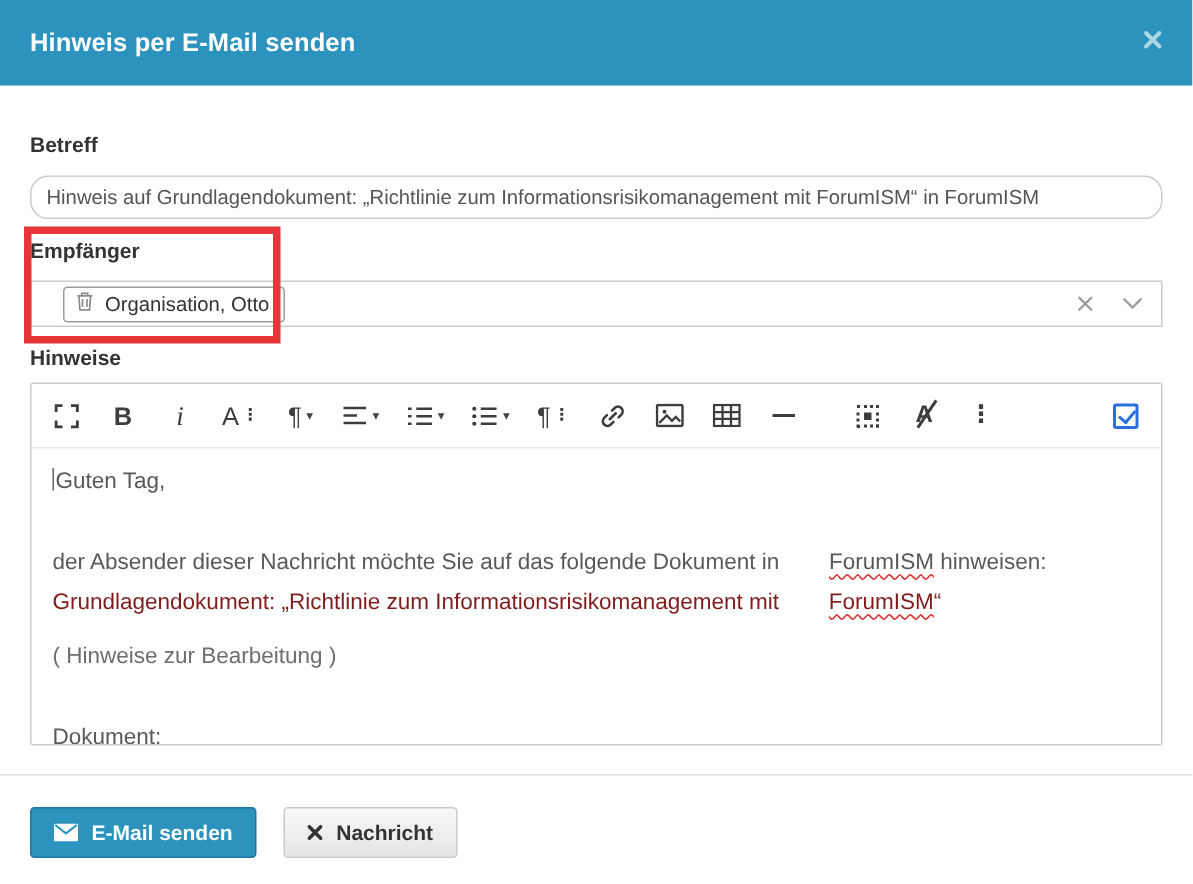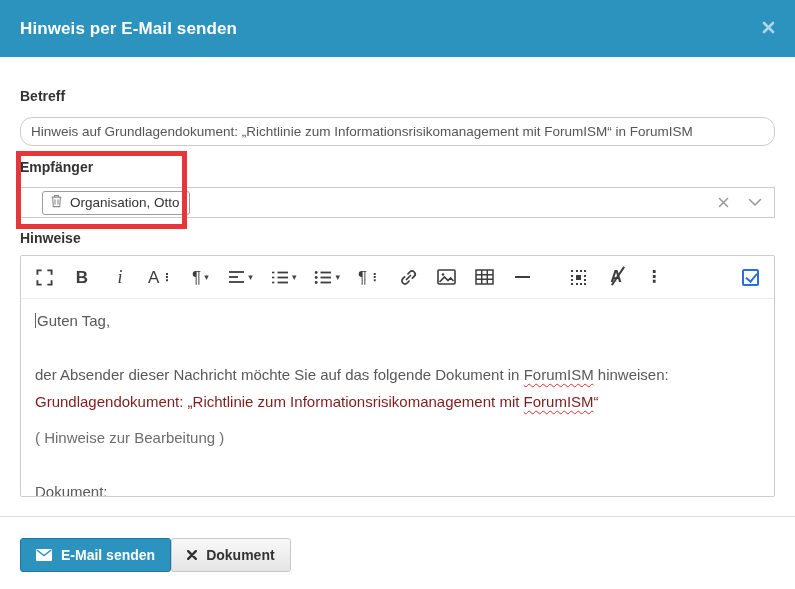--- a/index.html
+++ b/index.html
@@ -45,27 +45,27 @@
   .hr-glyph { width:15px; height:2px; background:#3d3d3d; }
   .selectall-box { width:15px; height:15px; border:2px dotted #3d3d3d; position:relative; }
   .selectall-box::after { content:""; position:absolute; left:3px; top:3px; width:5px; height:5px; background:#3d3d3d; }
   .clearfmt { position:relative; font-size:16px; font-weight:700; color:#3d3d3d; }
   .clearfmt::after { content:""; position:absolute; left:-3px; top:7px; width:22px; height:2px; background:#3d3d3d; transform:rotate(-56deg); }
   .tb-checkbox { margin-left:auto; margin-right:2px; width:17px; height:17px; border:2px solid #2a6fdb; border-radius:2px; position:relative; background:#fff; cursor:pointer; }
   .tb-checkbox::after { content:""; position:absolute; left:4px; top:0px; width:5px; height:9px; border-right:2px solid #2a6fdb; border-bottom:2px solid #2a6fdb; transform:rotate(40deg); }
 
   .editor-content { height:197px; padding:8px 14px; font-size:15px; color:#595959; line-height:27px; overflow:hidden; cursor:text; }
   .caret-bar { display:inline-block; width:1px; height:15px; background:#666; vertical-align:-2px; margin-right:1px; }
-  .spellerror { text-decoration:underline wavy #e03131; text-decoration-skip-ink:none; text-decoration-thickness:1px; text-underline-offset:3px; }
+  .spellerror { text-decoration:underline wavy #e03131; text-decoration-skip-ink:none; text-decoration-thickness:1px; text-underline-offset:3px;margin-left:29px; }
   .doc-link { color:#7f1d1d; cursor:pointer; }
   .note-line { color:#6e6e6e; } .sp9 { height:9px; } .sp27 { height:27px; }
 
   
   .divider { height:1px; background:#dcdcdc; margin-top:19px; }
-  .modal-footer { padding:21px 20px 0; display:flex; gap:0; }
+  .modal-footer { padding:21px 20px 0; display:flex; gap:18px; }
   .btn { display:inline-flex; align-items:center; gap:9px; height:34px; padding:0 15px; font-size:14px; border-radius:3px; cursor:pointer; font-family:"Liberation Sans",sans-serif; }
   .btn-primary { background:#2b93be; border:1px solid #2076a0; color:#fff; font-weight:600; }
   .btn-secondary { background:linear-gradient(#f8f8f8,#e5e5e5); border:1px solid #c9c9c9; color:#333; font-weight:600; }
   .btn svg { display:block; }
 </style>
 </head>
 <body>
 
 <div class="modal">
 
@@ -256,17 +256,17 @@
         </svg>
       </span>
       <span>E-Mail senden</span>
     </button>
     <button class="btn btn-secondary">
       <span>
         <svg width="10" height="10" viewBox="0 0 10 10">
             <path d="M1.2 1.2 L8.8 8.8 M8.8 1.2 L1.2 8.8" stroke="#333" stroke-width="2.4" stroke-linecap="round"></path>
           </svg>
       </span>
-      <span>Dokument</span>
+      <span>Nachricht</span>
     </button>
   </div>
 
 </div>
 
 </body></html>

